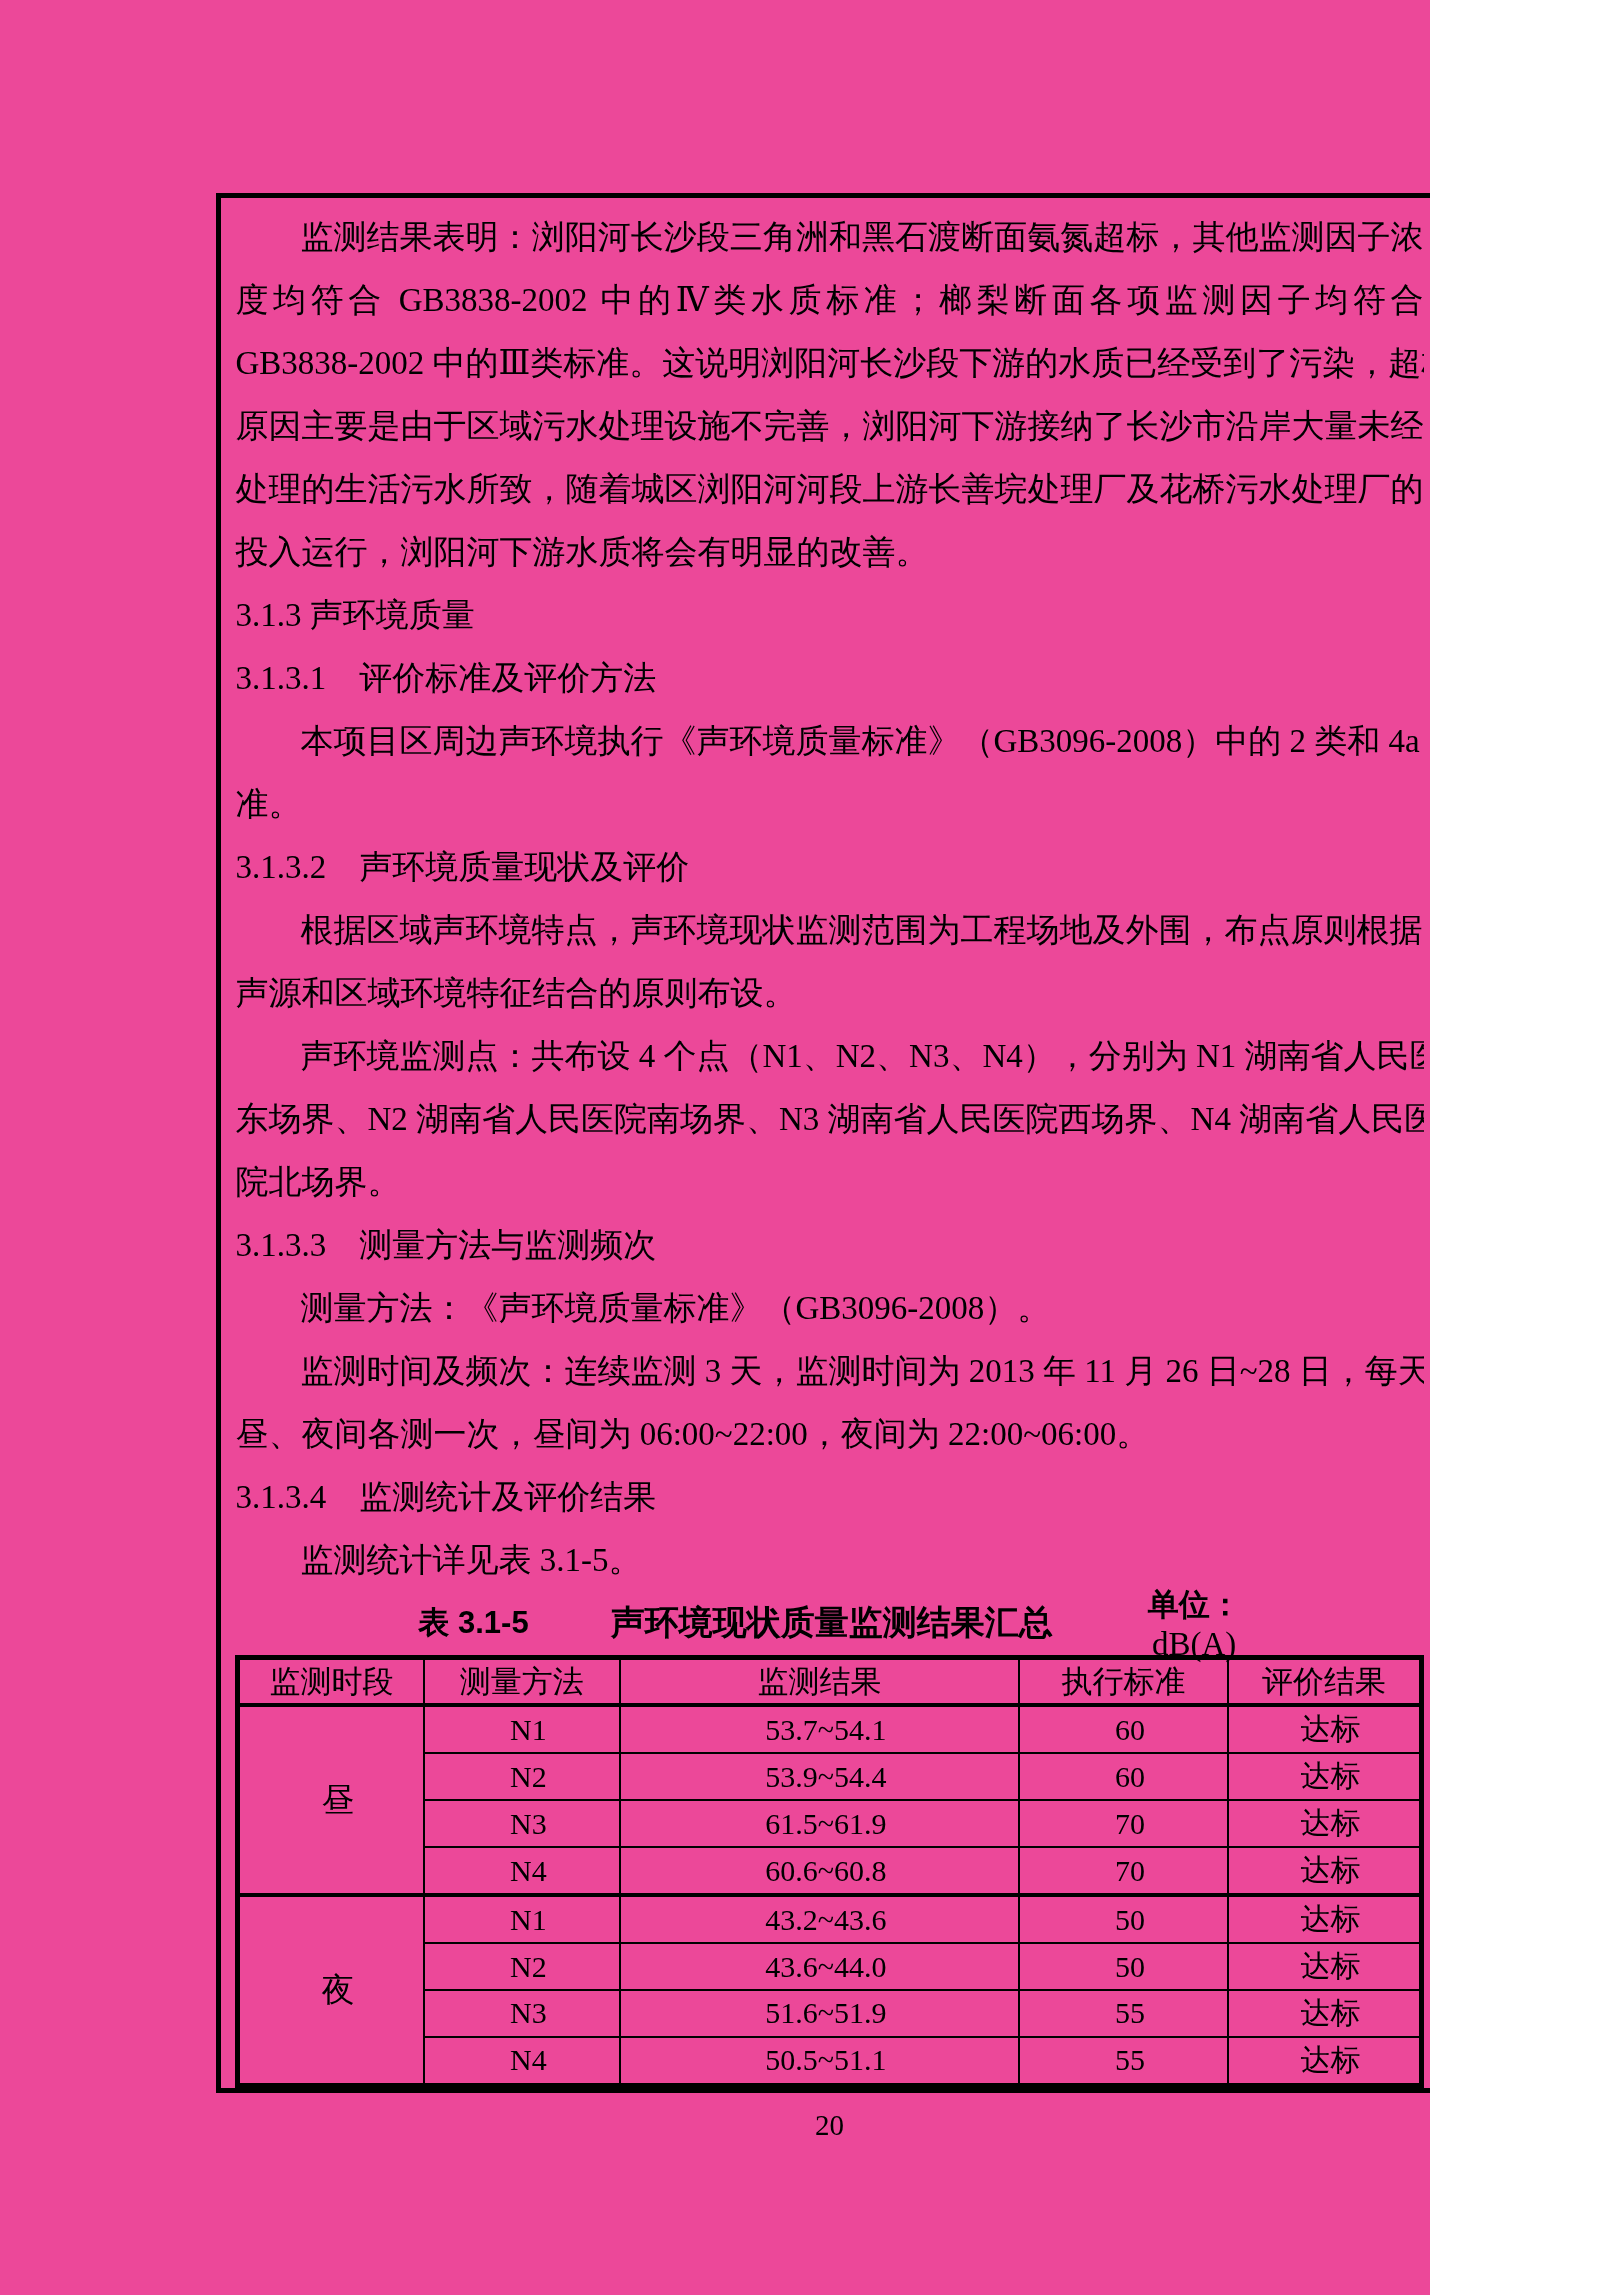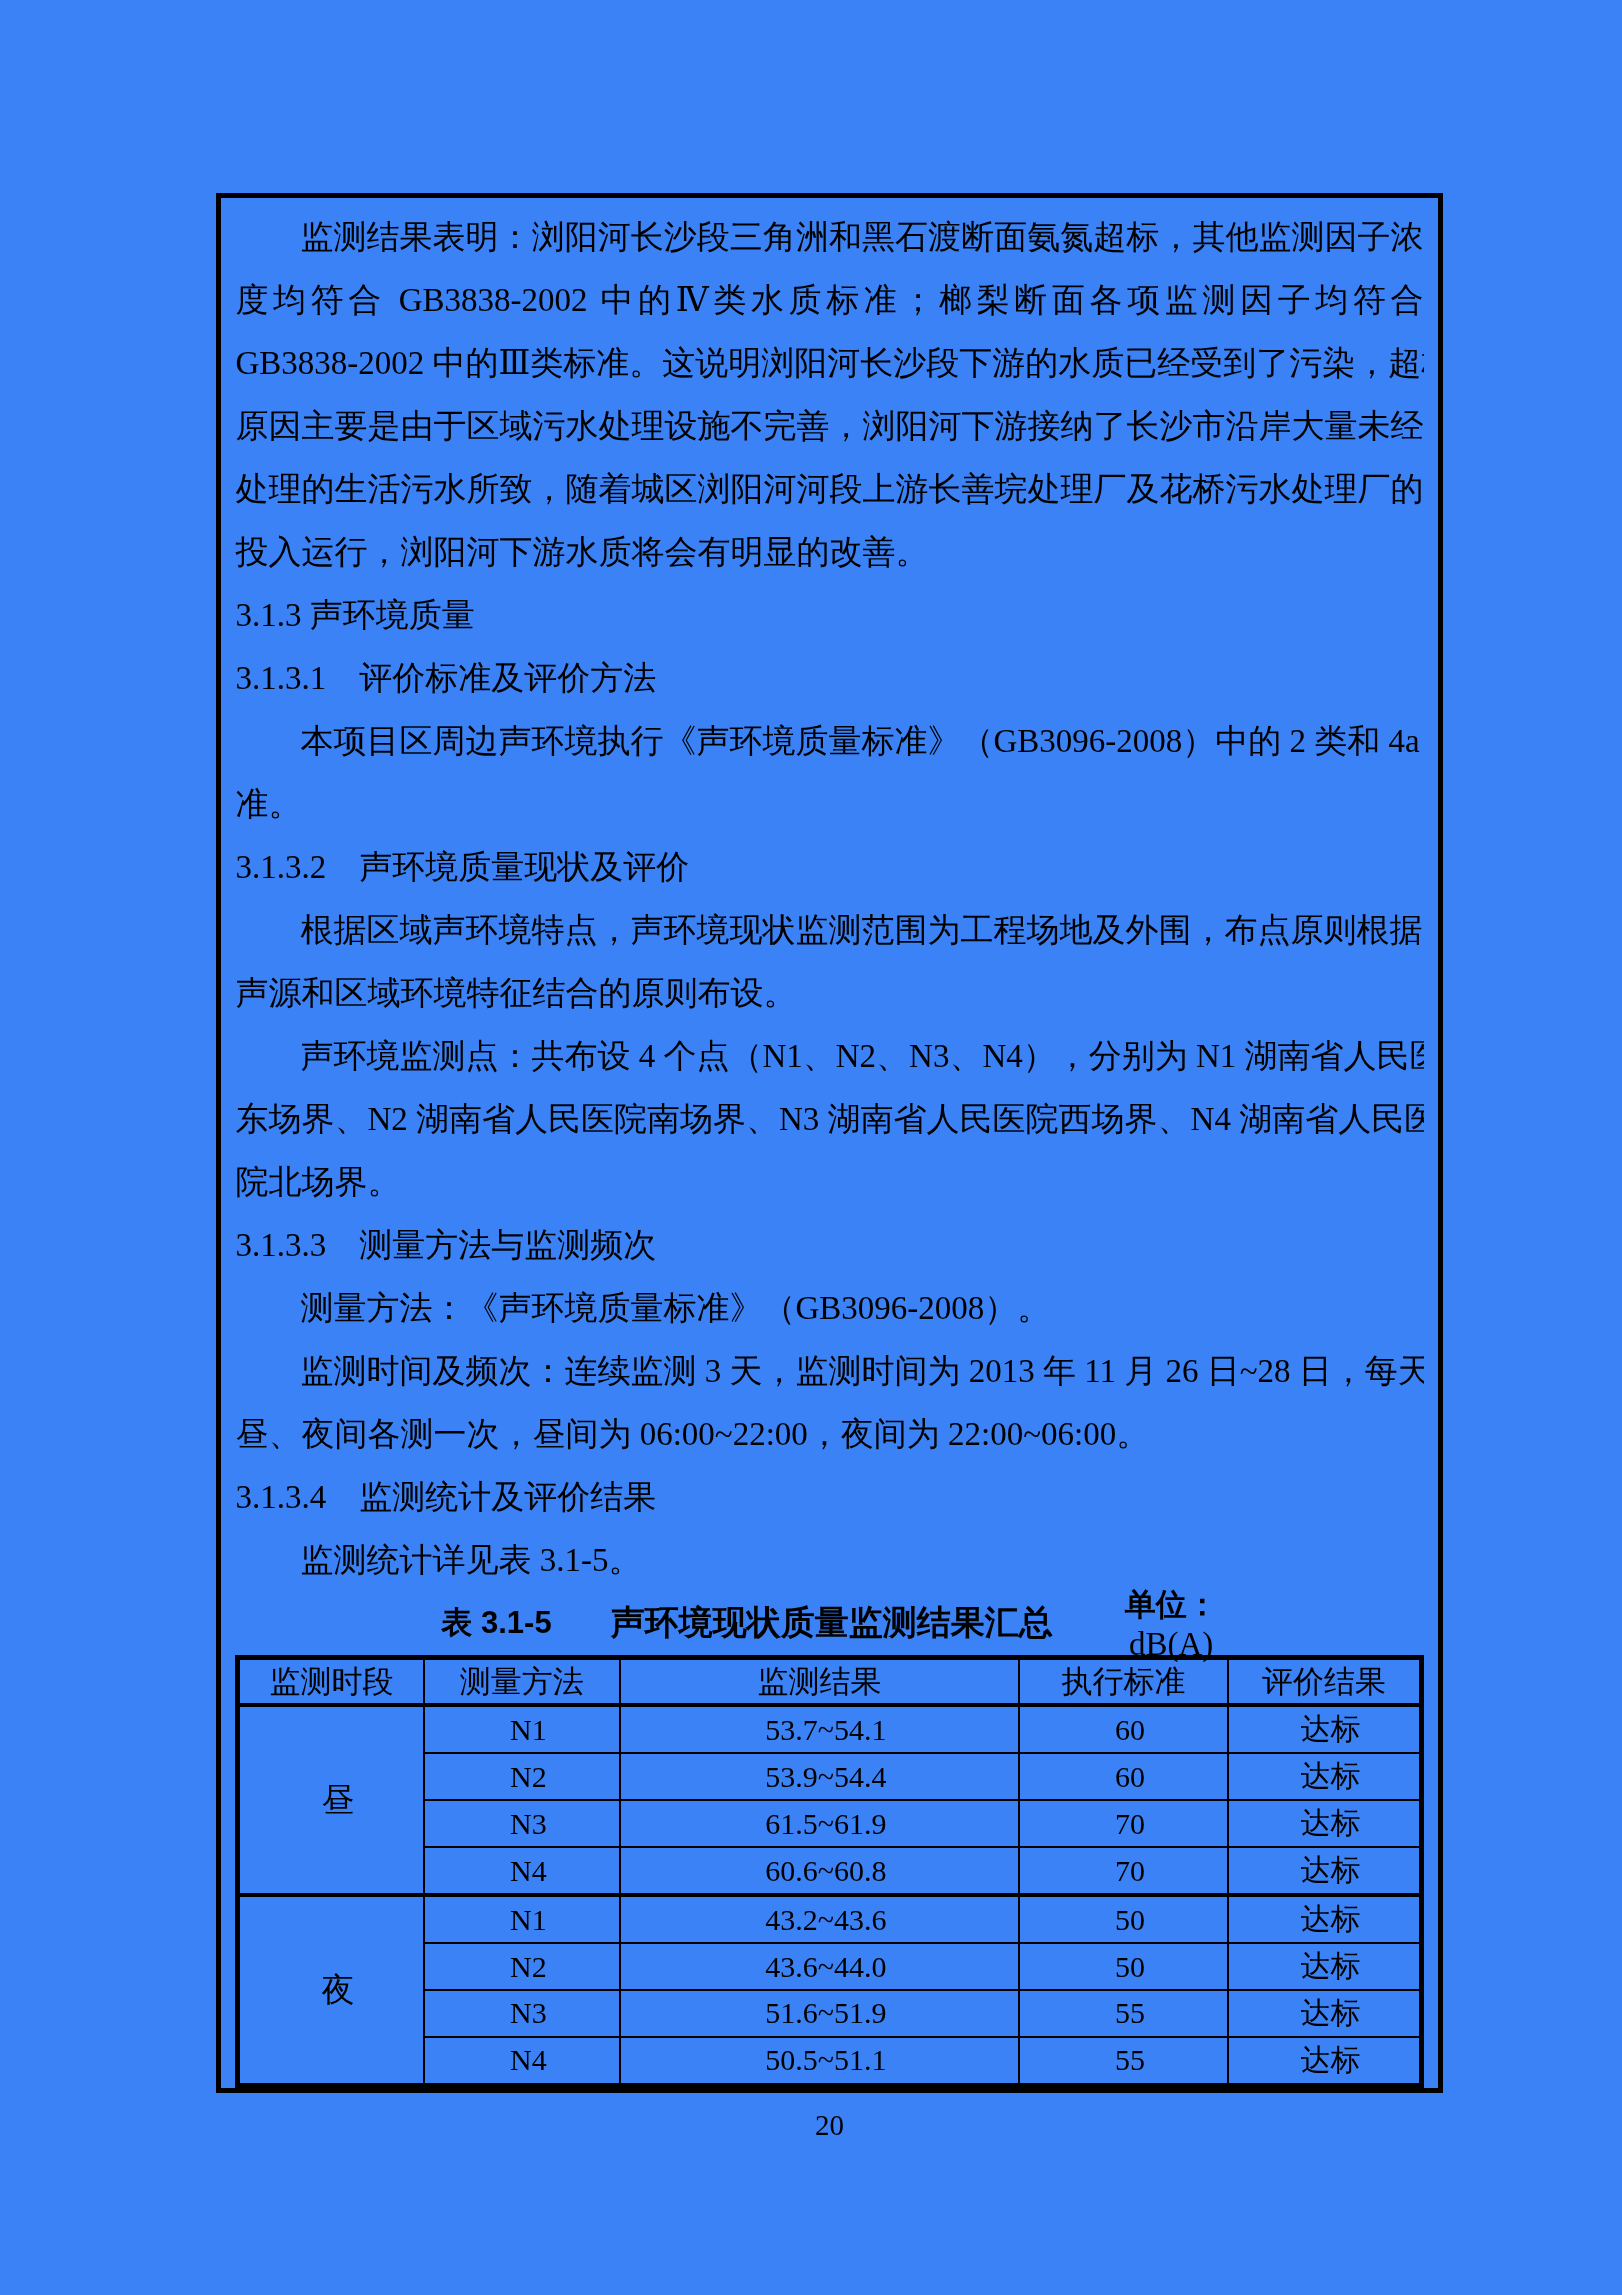--- a/index.html
+++ b/index.html
@@ -1,19 +1,19 @@
 <!DOCTYPE html>
 <html style="font-size:10.5px"><head>
 <meta charset="utf-8">
 <style>
   html,body{margin:0;padding:0;background:#ffffff;}
   .page{
     position:relative;
-    width:1622px;height:2295px;
-    background:#3b82f6;
+    width:1430px;height:2295px;
+    background:#ec4899;
     color:#000000;
     font-family:"Liberation Serif","DejaVu Serif",serif;
     overflow:hidden;
   }
   .content-box{
     position:absolute;
     left:216px;top:193px;
     width:1227px;height:1900px;
     border:5.2px solid #000000;
     box-sizing:border-box;
@@ -33,20 +33,21 @@
   }
   .line.last{text-align-last:left;}
   .line.indent{text-indent:65px;}
   .line.heading{text-align-last:left;}
   .table-caption{
     height:63px;
     display:flex;
     align-items:center;
     justify-content:center;
     flex:0 0 auto;
+    gap:23px;
   }
   .cap-label{
     font-family:"Liberation Sans","DejaVu Sans",sans-serif;
     font-weight:bold;font-size:31px;
     margin-right:59px;
   }
   .cap-title{
     font-family:"Liberation Sans","DejaVu Sans",sans-serif;
     font-weight:bold;font-size:34px;
   }

